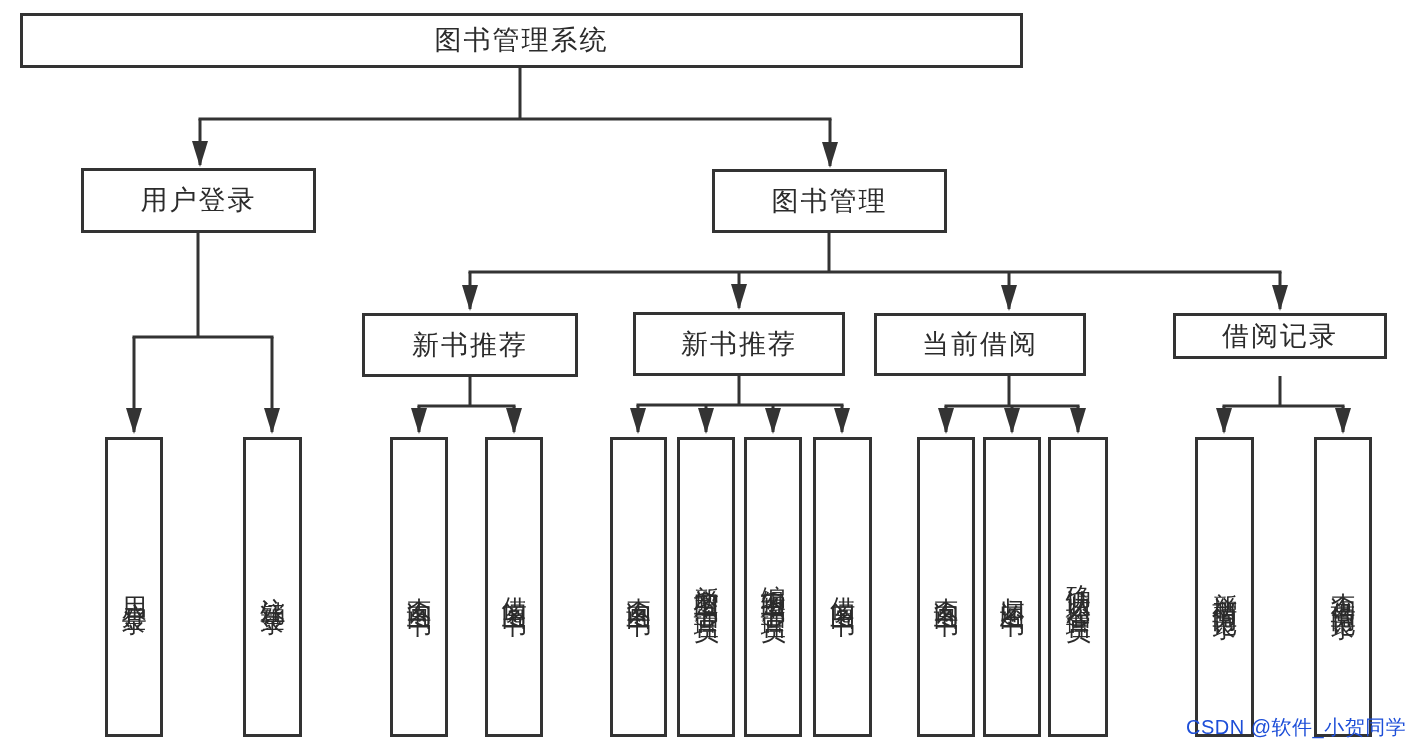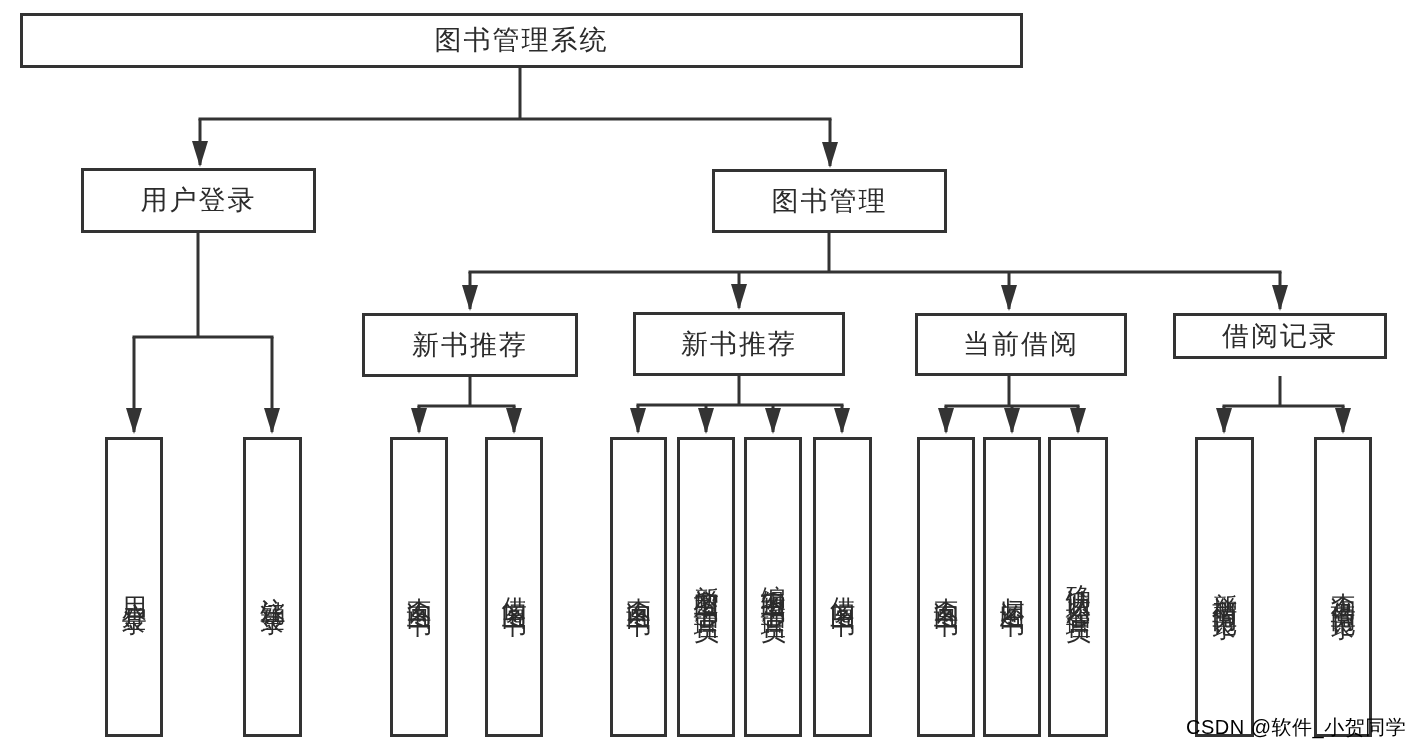--- a/index.html
+++ b/index.html
@@ -13,21 +13,21 @@
     display:flex;align-items:center;justify-content:center;
     color:#2b2b2b;
   }
   .h-node{font-size:27px;letter-spacing:2px;line-height:1;}
   .v-node{
     writing-mode:vertical-rl;text-orientation:mixed;
     font-size:25px;letter-spacing:5px;line-height:1.1;
   }
   .watermark{
     position:absolute;left:1186px;top:714px;width:210px;
-    font-size:20px;color:#000000;white-space:nowrap;letter-spacing:0.5px;
+    font-size:20px;color:#1d4ed8;white-space:nowrap;letter-spacing:0.5px;
   }
 </style>
 </head>
 <body>
 
 <div class="canvas">
 
   <svg class="connectors" width="1405" height="747" viewBox="0 0 1405 747">
     <defs>
       <marker id="arrow" viewBox="0 0 26 18" refX="24" refY="9" markerWidth="26" markerHeight="18" markerUnits="userSpaceOnUse" orient="auto">
@@ -78,21 +78,21 @@
     </g>
   </svg>
 
   <div class="node h-node" style="left:20px;top:13px;width:1003px;height:55px">图书管理系统</div>
 
   <div class="node h-node" style="left:81px;top:168px;width:235px;height:65px">用户登录</div>
   <div class="node h-node" style="left:362px;top:313px;width:216px;height:64px">新书推荐</div>
 
   <div class="node h-node" style="left:712px;top:169px;width:235px;height:64px">图书管理</div>
   <div class="node h-node" style="left:633px;top:312px;width:212px;height:64px">新书推荐</div>
-  <div class="node h-node" style="left:915px;top:313px;width:212px;height:63px">当前借阅</div>
+  <div class="node h-node" style="left:874px;top:313px;width:212px;height:63px">当前借阅</div>
   <div class="node h-node" style="left:1173px;top:313px;width:214px;height:46px">借阅记录</div>
 
   <div class="node v-node" style="left:105px;top:437px;width:58px;height:300px">用户登录</div>
   <div class="node v-node" style="left:243px;top:437px;width:59px;height:300px">注销登录</div>
 
   <div class="node v-node" style="left:390px;top:437px;width:58px;height:300px">查询图书</div>
   <div class="node v-node" style="left:485px;top:437px;width:58px;height:300px">借阅图书</div>
 
   <div class="node v-node" style="left:610px;top:437px;width:57px;height:300px">查询图书</div>
   <div class="node v-node" style="left:677px;top:437px;width:58px;height:300px">新增图书（管理员）</div>

